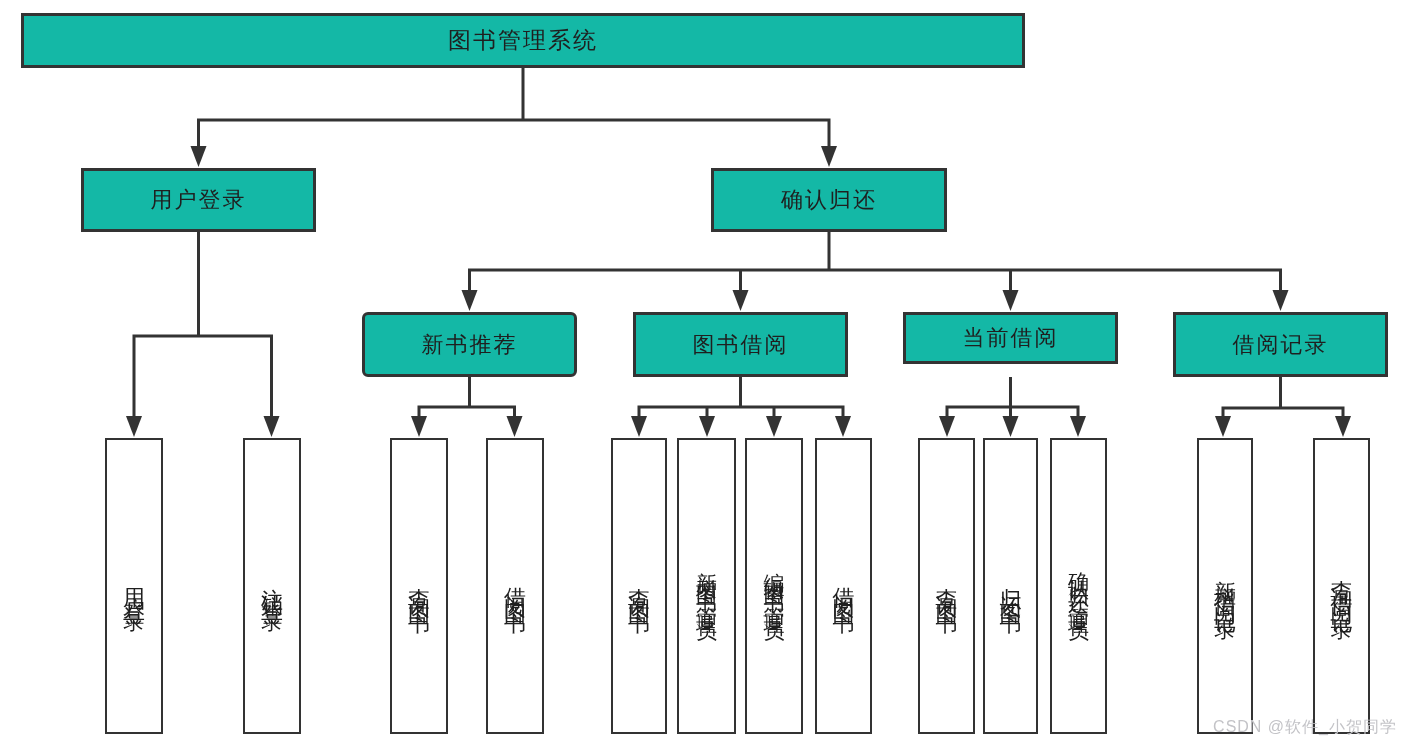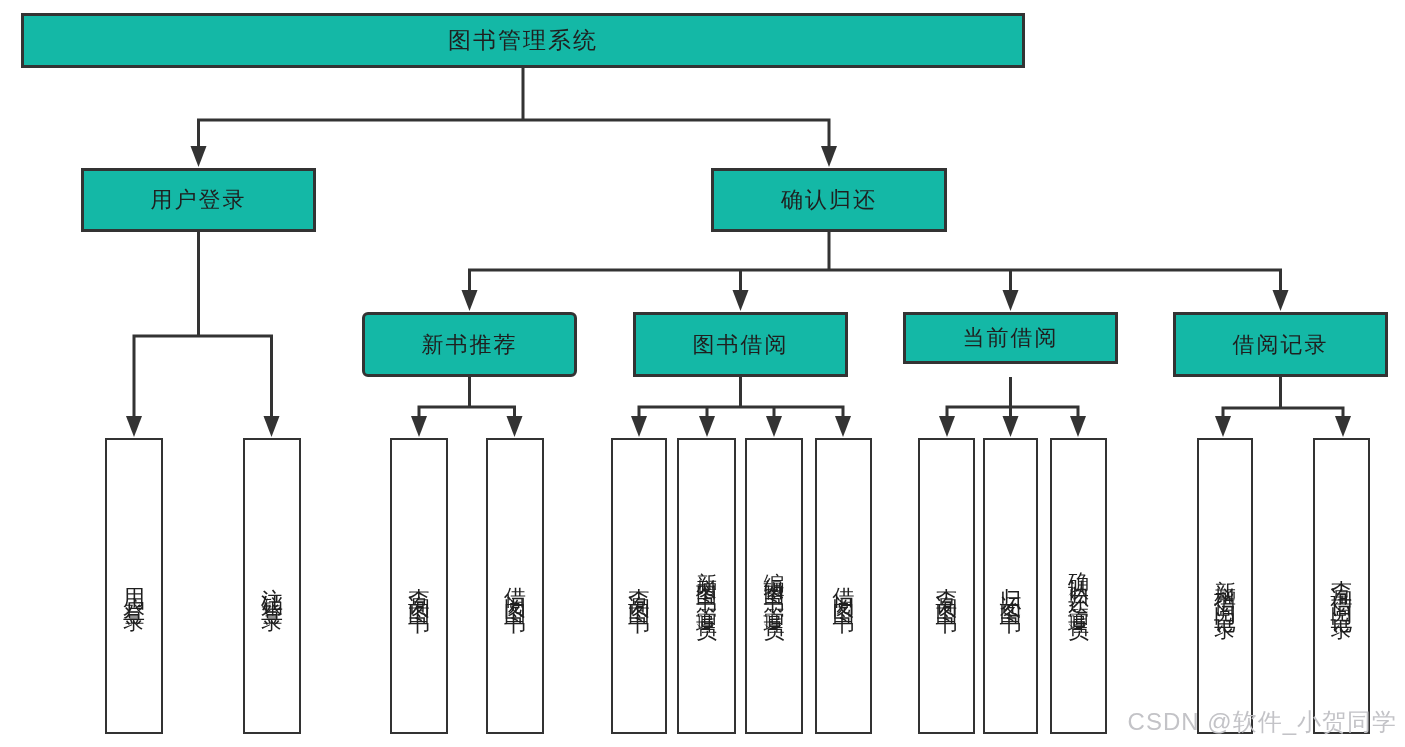--- a/index.html
+++ b/index.html
@@ -42,21 +42,21 @@
     writing-mode: vertical-lr;
     font-size: 22px;
   }
   .vbox span { letter-spacing: 8px; }
   .vbox.long { font-size: 21px; }
   .vbox.long span { letter-spacing: 7px; }
   .watermark {
     position: absolute;
     right: 8px;
     bottom: 9px;
-    font-size: 24px;
+    font-size: 16px;
     color: #c3c3c7;
     letter-spacing: 1px;
   }
 </style>
 </head>
 <body>
 
 <div class="stage">
 
   <svg class="wires" viewBox="0 0 1405 747" xmlns="http://www.w3.org/2000/svg">

